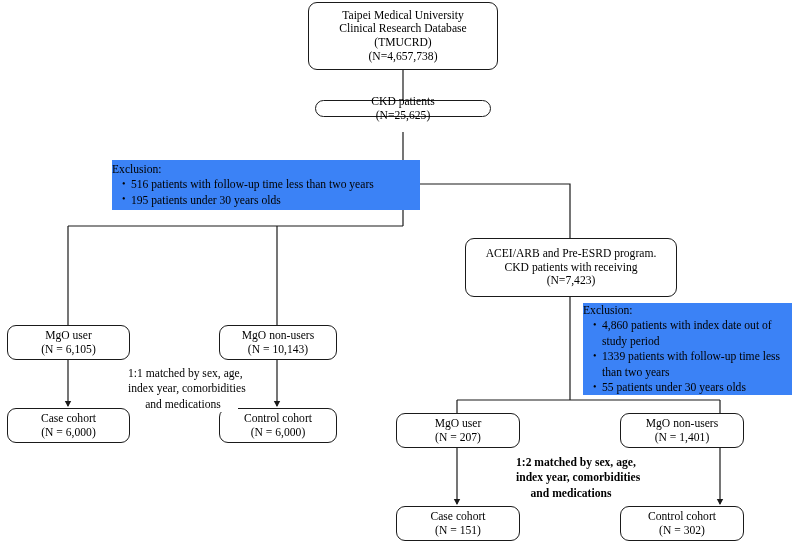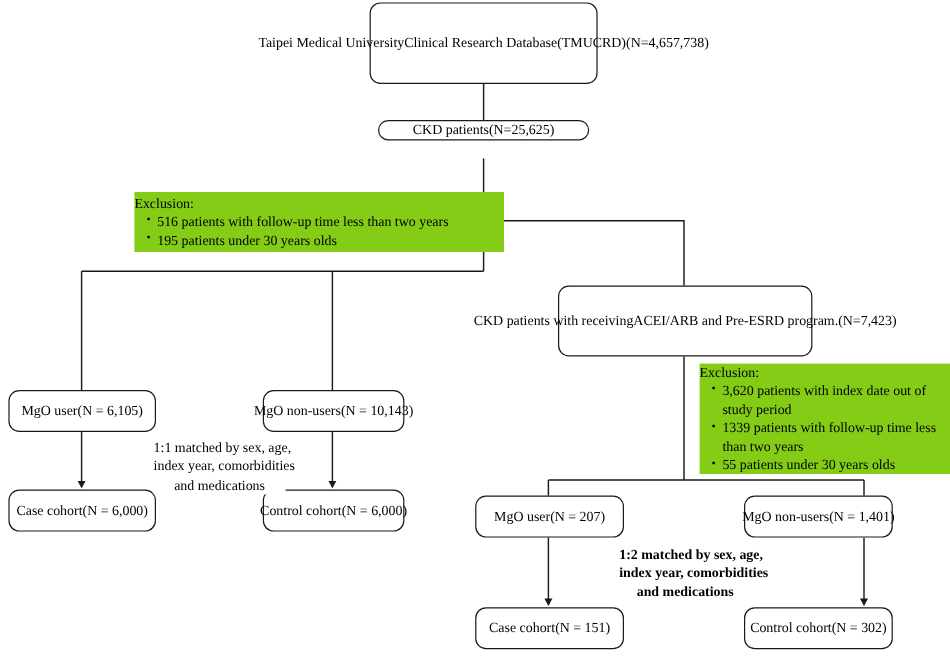--- a/index.html
+++ b/index.html
@@ -24,33 +24,33 @@
     height: 549px;
     pointer-events: none;
   }
   .node {
     position: absolute;
     box-sizing: border-box;
     border: 1.2px solid #1a1a1a;
     border-radius: 9px;
     background: #ffffff;
     display: flex;
-    flex-direction: row;
+    flex-direction: column;
     align-items: center;
     justify-content: center;
     text-align: center;
     line-height: 1.18;
     font-size: 11.6px;
     padding: 2px 4px;
     z-index: 3;
   }
   .node .ln { display: block; white-space: nowrap; }
   .excl {
     position: absolute;
-    background: #84cc16;
+    background: #3b82f6;
     z-index: 4;
     font-size: 11.6px;
     line-height: 1.33;
     text-align: left;
     box-sizing: border-box;
   }
   .excl .hdr { display: block; white-space: nowrap; }
   .excl ul {
     margin: 0;
     padding: 0 0 0 10px;
@@ -130,29 +130,29 @@
 
   <div class="excl" style="left:112px; top:160px; width:308px; padding:2px 4px 2px 0;">
     <span class="hdr">Exclusion:</span>
     <ul>
       <li>516 patients with follow-up time less than two years</li>
       <li>195 patients under 30 years olds</li>
     </ul>
   </div>
 
   <div class="node" style="left:465px; top:238px; width:212px; height:59px;">
+    <span class="ln">ACEI/ARB and Pre-ESRD program.</span>
     <span class="ln">CKD patients with receiving</span>
-    <span class="ln">ACEI/ARB and Pre-ESRD program.</span>
     <span class="ln">(N=7,423)</span>
   </div>
 
   <div class="excl" style="left:583px; top:303px; width:209px;">
     <span class="hdr">Exclusion:</span>
     <ul>
-      <li>3,620 patients with index date out of study period</li>
+      <li>4,860 patients with index date out of study period</li>
       <li>1339 patients with follow-up time less than two years</li>
       <li>55 patients under 30 years olds</li>
     </ul>
   </div>
 
   <div class="node" style="left:7px; top:325px; width:123px; height:35px;">
     <span class="ln">MgO user</span>
     <span class="ln">(N = 6,105)</span>
   </div>
 

